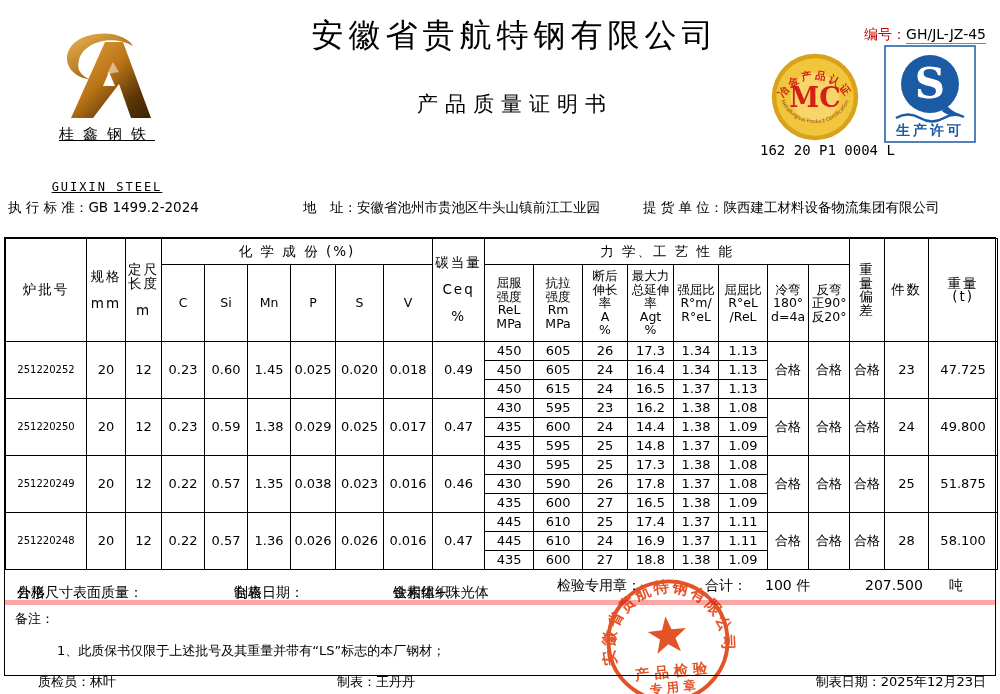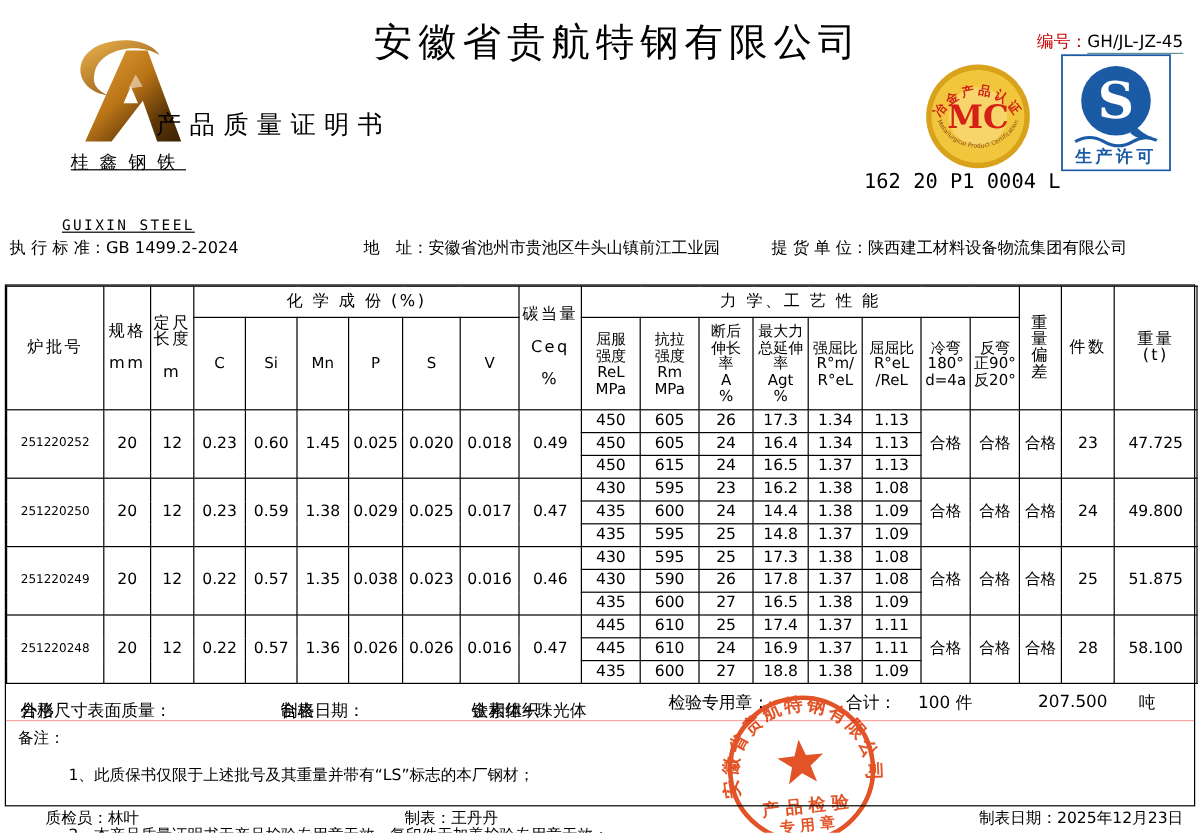--- a/index.html
+++ b/index.html
@@ -2,47 +2,47 @@
 <html><head>
 <meta charset="utf-8">
 <style>
   html,body{margin:0;padding:0;}
   body{width:1000px;height:694px;position:relative;background:#fff;color:#000;
        font-family:"DejaVu Sans",sans-serif;font-size:13px;overflow:hidden;}
   .abs{position:absolute;}
   
   .company-title{left:130px;top:14px;width:770px;text-align:center;
        font-family:"DejaVu Serif",serif;font-size:32px;letter-spacing:5px;}
-  .doc-title{left:130px;top:90px;width:770px;
+  .doc-title{left:130px;top:90px;width:770px;text-align:center;
        font-family:"DejaVu Serif",serif;font-size:21px;letter-spacing:7px;}
   .doc-num{right:14px;top:26px;font-size:14px;white-space:pre;}
   .doc-num .red{color:#c60000;}
   .doc-num .val{border-bottom:1px solid #629098;padding-bottom:1px;}
   .logo-box{left:42px;top:28px;width:130px;text-align:center;text-decoration:underline;}
   .logo-cn{font-size:15px;letter-spacing:9px;margin-top:2px;white-space:nowrap;}
   .logo-en{font-size:12px;letter-spacing:2px;font-family:"DejaVu Sans Mono",monospace;margin-top:36px;}
-  .mc-code{left:720px;top:142px;font-size:17px;font-family:"DejaVu Sans Mono",monospace;white-space:pre;}
+  .mc-code{left:760px;top:142px;font-size:14px;font-family:"DejaVu Sans Mono",monospace;white-space:pre;}
   
   .info-col{line-height:18px;font-size:13.5px;white-space:pre;}
   .info-col .row{height:18px;}
   .info-left{left:8px;top:162px;}
   .info-mid{left:303px;top:162px;}
   .info-right{left:643px;top:162px;}
   
   .tbl-wrap{left:4px;top:237px;width:990px;border:1px solid #000;background:#fff;}
   table{border-collapse:collapse;table-layout:fixed;width:100%;}
   th,td{border:1px solid #000;text-align:center;vertical-align:middle;
         padding:0;font-weight:normal;font-size:12.5px;white-space:pre-line;line-height:13.5px;}
   thead tr.grp th{height:25px;font-size:13.5px;letter-spacing:2px;}
   thead tr.sub th{height:76px;}
   tbody td{height:18px;font-size:13px;white-space:nowrap;}
   td.batch{font-size:10px;}
   .summary{position:relative;height:30px;border-top:0;font-size:14px;}
   .summary span{position:absolute;top:7px;white-space:pre;}
-  .remarks{position:relative;border-top:1px solid #fca5a5;height:70px;font-size:13px;}
+  .remarks{position:relative;border-top:5px solid #fca5a5;height:70px;font-size:13px;}
   .remarks .beizhu{position:absolute;left:10px;top:5px;}
   .remarks .lines{position:absolute;left:52px;top:5px;line-height:16.5px;white-space:pre;}
   
   .footer-item{top:673px;font-size:13px;white-space:pre;}
   
   .stamp{left:596px;top:569px;width:144px;height:144px;mix-blend-mode:multiply;opacity:.95;}
 </style>
 </head>
 <body>
 

